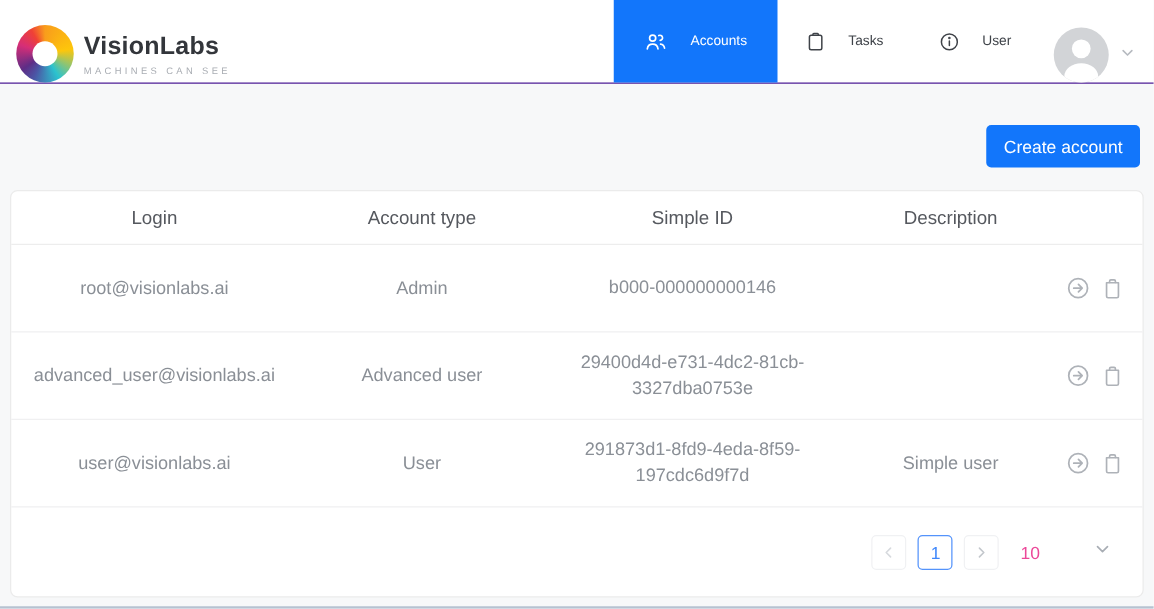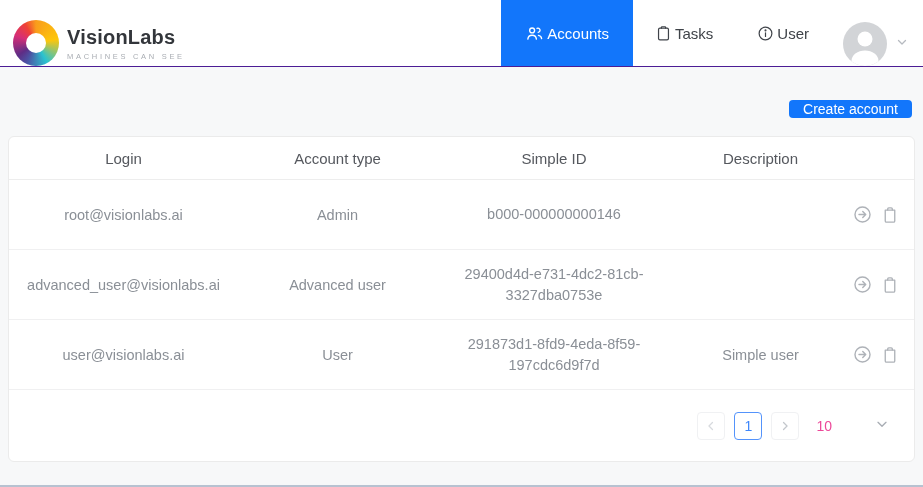--- a/index.html
+++ b/index.html
@@ -28,40 +28,40 @@
   .logo-ring::after {
     content:""; position:absolute; left:13px; top:13px;
     width:20px; height:20px; border-radius:50%; background:#ffffff;
   }
   .brand-text { margin-left:8px; }
   .brand-name { font-size:20px; font-weight:bold; color:#33363b; letter-spacing:.2px; }
   .brand-tagline { font-size:7.5px; color:#a9adb3; letter-spacing:2.7px; margin-top:3px; }
   .header-spacer { flex:1; }
   .nav { display:flex; align-items:stretch; height:100%; }
   .nav-tab {
-    display:flex; align-items:center; gap:3px;
-    font-size:15px; color:#3f4349; cursor:pointer;
+    display:flex; align-items:center; gap:18px;
+    font-size:11px; color:#3f4349; cursor:pointer;
   }
   .nav-tab.active {
     background:#1276fb; color:#ffffff; padding:0 24px; height:100%;
   }
   .nav-tab.plain { padding:15px 22px; }
   .nav-tab svg { display:block; }
   .avatar-wrap { display:flex; align-items:center; padding:0 14px 0 12px; }
   .avatar {
     width:44px; height:44px; border-radius:50%; background:#d2d4d7;
     overflow:hidden; position:relative; cursor:pointer;
   }
   .avatar svg { position:absolute; left:0; top:0; }
   .avatar-chevron { margin-left:8px; color:#b6bac0; cursor:pointer; }
   
   .toolbar { display:flex; justify-content:flex-end; padding:33px 11px 0 0; }
   .create-btn {
     background:#1276fb; color:#ffffff; border:none; border-radius:4px;
-    font-size:14px; font-family:inherit; height:18px; padding:0 14px;
+    font-size:14px; font-family:inherit; height:34px; padding:0 14px;
     cursor:pointer;
   }
   
   .card {
     margin:18px 8px 0 8px; background:#ffffff;
     border:1px solid #ebebeb; border-radius:6px;
   }
   .trow { display:flex; align-items:center; }
   .thead { height:43px; border-bottom:1px solid #ededed; }
   .tbody-row { height:70px; border-bottom:1px solid #f0f0f1; }

